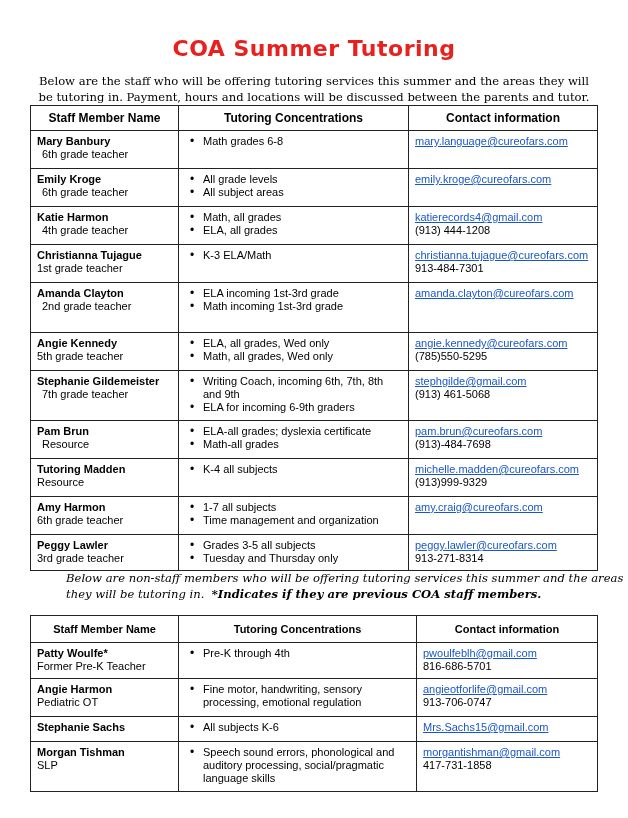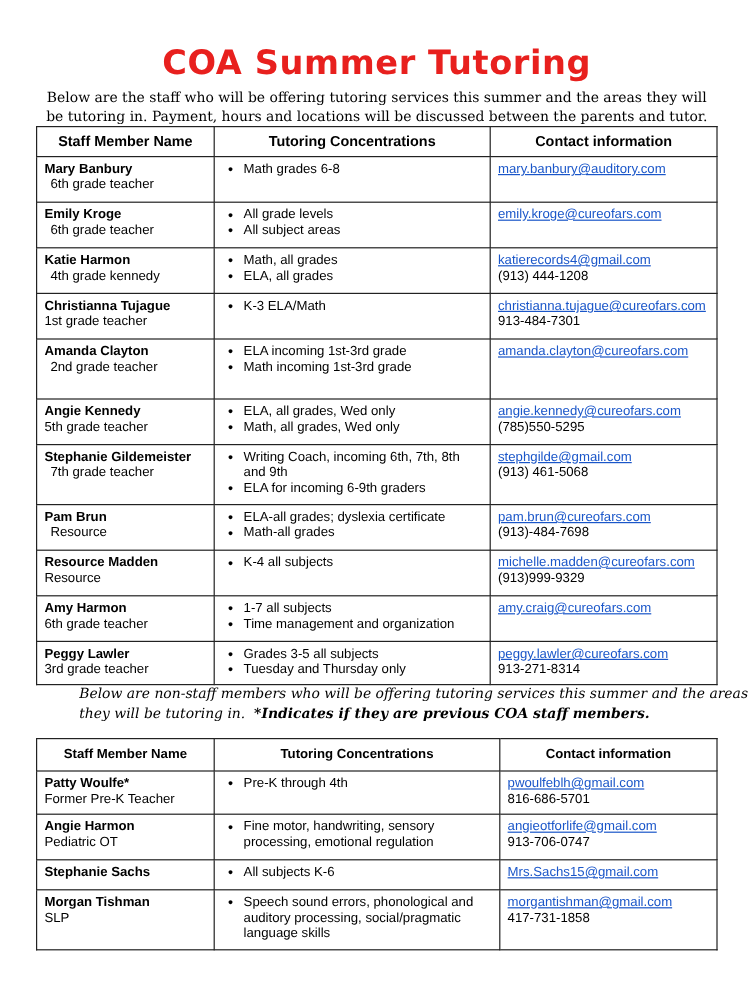--- a/index.html
+++ b/index.html
@@ -1,19 +1,19 @@
 <!DOCTYPE html>
 <html><head>
 <meta charset="utf-8">
 <style>
   html, body { margin: 0; padding: 0; background: #ffffff; }
   body { width: 628px; height: 818px; position: relative; overflow: hidden; font-family: "Liberation Sans", sans-serif; color: #000; }
   .title {
     position: absolute; left: 0; top: 36px; width: 628px; text-align: center;
-    font-family: "DejaVu Sans", sans-serif; font-weight: bold; font-size: 28px;
+    font-family: "DejaVu Sans", sans-serif; font-weight: bold; font-size: 22px;
     color: #e8201e; letter-spacing: 0.5px;
   }
   .intro {
     position: absolute; left: 36px; top: 73px; width: 556px; text-align: center;
     font-family: "DejaVu Serif", serif; font-size: 11.6px; line-height: 16px;
   }
   .intro2 {
     position: absolute; left: 30px; top: 570px; width: 580px; text-align: left;
     font-family: "DejaVu Serif", serif; font-style: italic; font-size: 11.6px; line-height: 16px; margin-left: 36px;
   }
@@ -62,42 +62,42 @@
         <td>
           <span class="name">Mary Banbury</span>
           <span class="role indent">6th grade teacher</span>
         </td>
         <td>
           <ul>
             <li>Math grades 6-8</li>
           </ul>
         </td>
         <td>
-          <a class="email">mary.banbury@auditory.com</a>
+          <a class="email">mary.language@cureofars.com</a>
         </td>
       </tr>
       <tr style="height: 38px;">
         <td>
           <span class="name">Emily Kroge</span>
           <span class="role indent">6th grade teacher</span>
         </td>
         <td>
           <ul>
             <li>All grade levels</li>
             <li>All subject areas</li>
           </ul>
         </td>
         <td>
           <a class="email">emily.kroge@cureofars.com</a>
         </td>
       </tr>
       <tr style="height: 38px;">
         <td>
           <span class="name">Katie Harmon</span>
-          <span class="role indent">4th grade kennedy</span>
+          <span class="role indent">4th grade teacher</span>
         </td>
         <td>
           <ul>
             <li>Math, all grades</li>
             <li>ELA, all grades</li>
           </ul>
         </td>
         <td>
           <a class="email">katierecords4@gmail.com</a>
           <span class="phone">(913) 444-1208</span>
@@ -176,21 +176,21 @@
             <li>Math-all grades</li>
           </ul>
         </td>
         <td>
           <a class="email">pam.brun@cureofars.com</a>
           <span class="phone">(913)-484-7698</span>
         </td>
       </tr>
       <tr style="height: 38px;">
         <td>
-          <span class="name">Resource Madden</span>
+          <span class="name">Tutoring Madden</span>
           <span class="role">Resource</span>
         </td>
         <td>
           <ul>
             <li>K-4 all subjects</li>
           </ul>
         </td>
         <td>
           <a class="email">michelle.madden@cureofars.com</a>
           <span class="phone">(913)999-9329</span>

